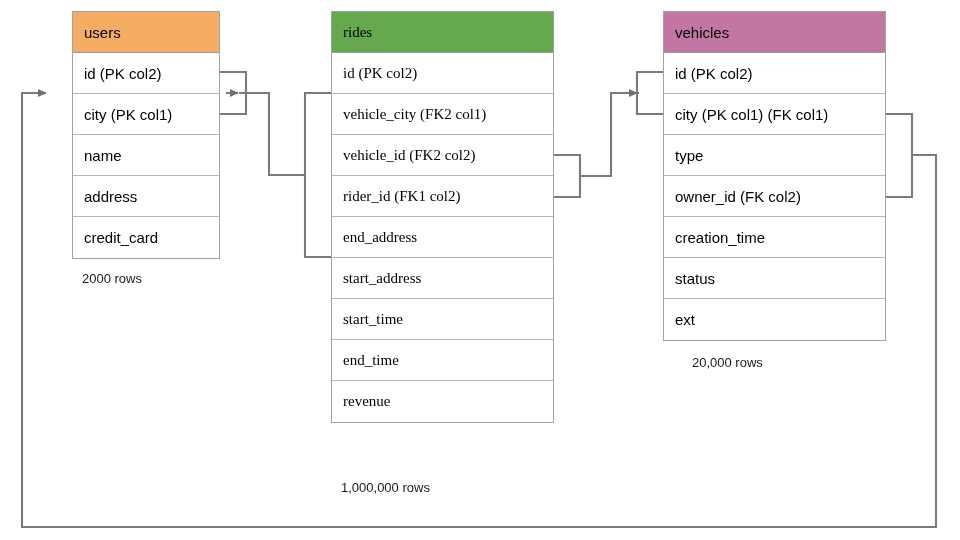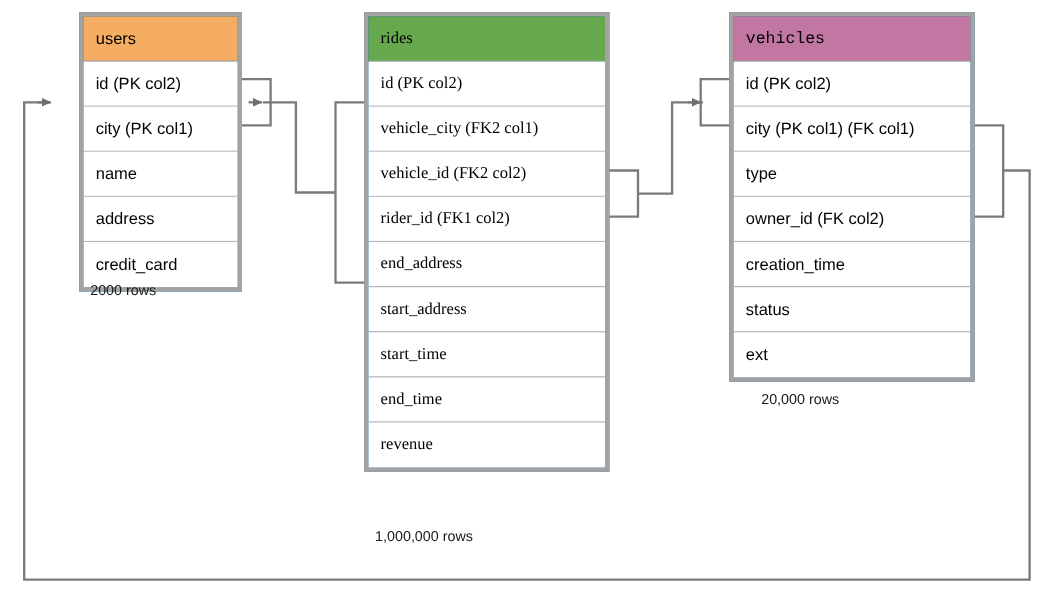--- a/index.html
+++ b/index.html
@@ -23,22 +23,22 @@
     position: absolute;
     left: 0;
     top: 0;
     width: 960px;
     height: 540px;
     pointer-events: none;
   }
   .table-card {
     position: absolute;
     box-sizing: border-box;
-    border: 4px solid #a3a3a3;
-    background: #0369a1;
+    border: 1px solid #a3a3a3;
+    background: #0ea5e9;
   }
   .table-header {
     box-sizing: border-box;
     height: 41px;
     line-height: 41px;
     padding: 0 0 0 11px;
     font-size: 15px;
     color: #000000;
     border-bottom: 1px solid #9b9b9b;
     white-space: nowrap;
@@ -107,40 +107,40 @@
   <div class="table-card" style="left:72px; top:11px; width:148px;">
     <div class="table-header" style="background:#F5AC63;">
       <span>users</span>
     </div>
     <div class="table-row">id (PK col2)</div>
     <div class="table-row">city (PK col1)</div>
     <div class="table-row">name</div>
     <div class="table-row">address</div>
     <div class="table-row last">credit_card</div>
   </div>
-  <div class="row-caption" style="left:82px; top:256px;">2000 rows</div>
+  <div class="row-caption" style="left:82px; top:271px;">2000 rows</div>
 
   <div class="table-card" style="left:331px; top:11px; width:223px;font-family:Liberation Serif, serif;">
     <div class="table-header" style="background:#66A84E;">
       <span>rides</span>
     </div>
     <div class="table-row">id (PK col2)</div>
     <div class="table-row">vehicle_city (FK2 col1)</div>
     <div class="table-row">vehicle_id (FK2 col2)</div>
     <div class="table-row">rider_id (FK1 col2)</div>
     <div class="table-row">end_address</div>
     <div class="table-row">start_address</div>
     <div class="table-row">start_time</div>
     <div class="table-row">end_time</div>
     <div class="table-row last">revenue</div>
   </div>
   <div class="row-caption" style="left:341px; top:480px;">1,000,000 rows</div>
 
   <div class="table-card" style="left:663px; top:11px; width:223px;">
-    <div class="table-header" style="background:#C277A3;font-family:Liberation Mono, monospace;">
+    <div class="table-header" style="background:#C277A3;">
       <span>vehicles</span>
     </div>
     <div class="table-row">id (PK col2)</div>
     <div class="table-row">city (PK col1) (FK col1)</div>
     <div class="table-row">type</div>
     <div class="table-row">owner_id (FK col2)</div>
     <div class="table-row">creation_time</div>
     <div class="table-row">status</div>
     <div class="table-row last">ext</div>
   </div>

